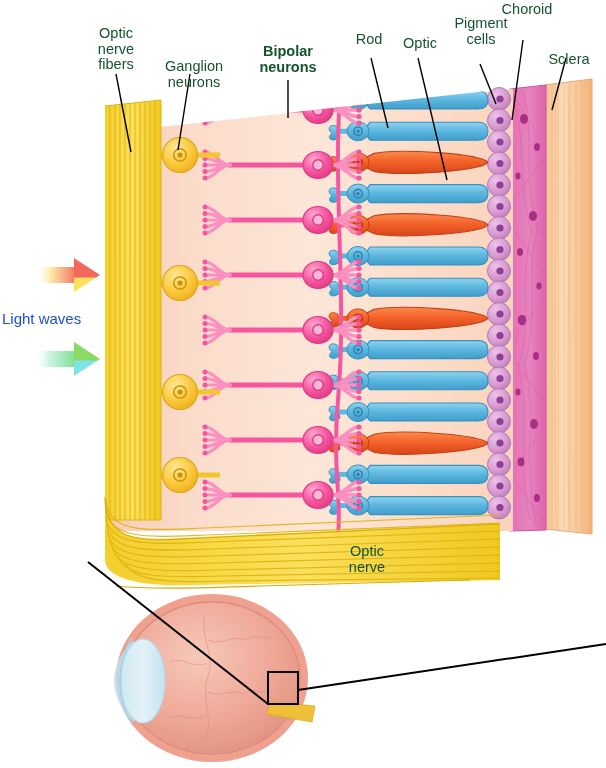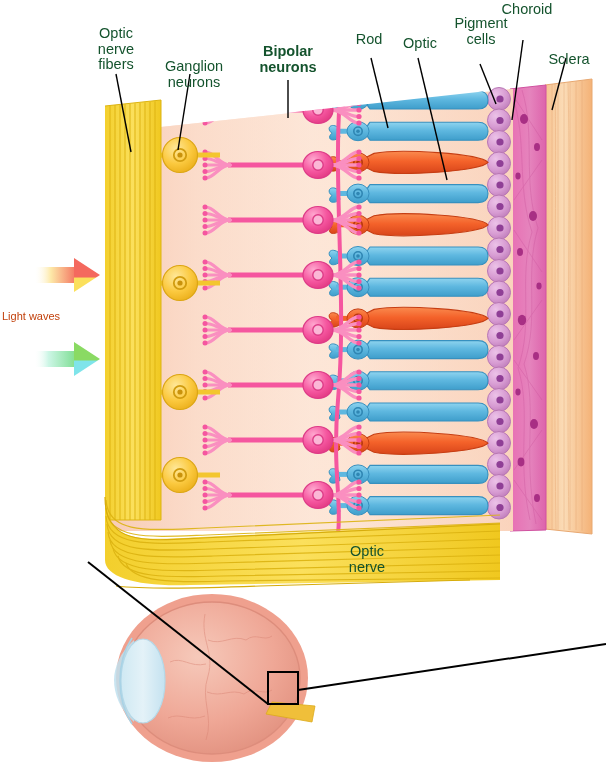--- a/index.html
+++ b/index.html
@@ -2,21 +2,21 @@
 <html><head>
 <meta charset="utf-8">
 <style>
   html,body{margin:0;padding:0;background:#ffffff;}
   body{width:606px;height:768px;position:relative;overflow:hidden;
        font-family:"Liberation Sans",sans-serif;color:#000;}
   .stage{position:absolute;inset:0;}
   .lbl{position:absolute;font-size:14.5px;line-height:15.5px;letter-spacing:0px;
        text-align:center;white-space:pre-line;color:#14532d;}
   svg.art{position:absolute;left:0;top:0;width:606px;height:768px;}
-  .lightlbl{position:absolute;font-size:11px;color:#c2410c;}
+  .lightlbl{position:absolute;font-size:15px;color:#1d4ed8;}
 </style>
 </head>
 <body>
 
 <div class="stage">
 
   <svg class="art" viewBox="0 0 606 768">
     <defs>
       <linearGradient id="retinaBG" x1="0" y1="0" x2="1" y2="0">
         <stop offset="0%" stop-color="#f3b79c"></stop>

